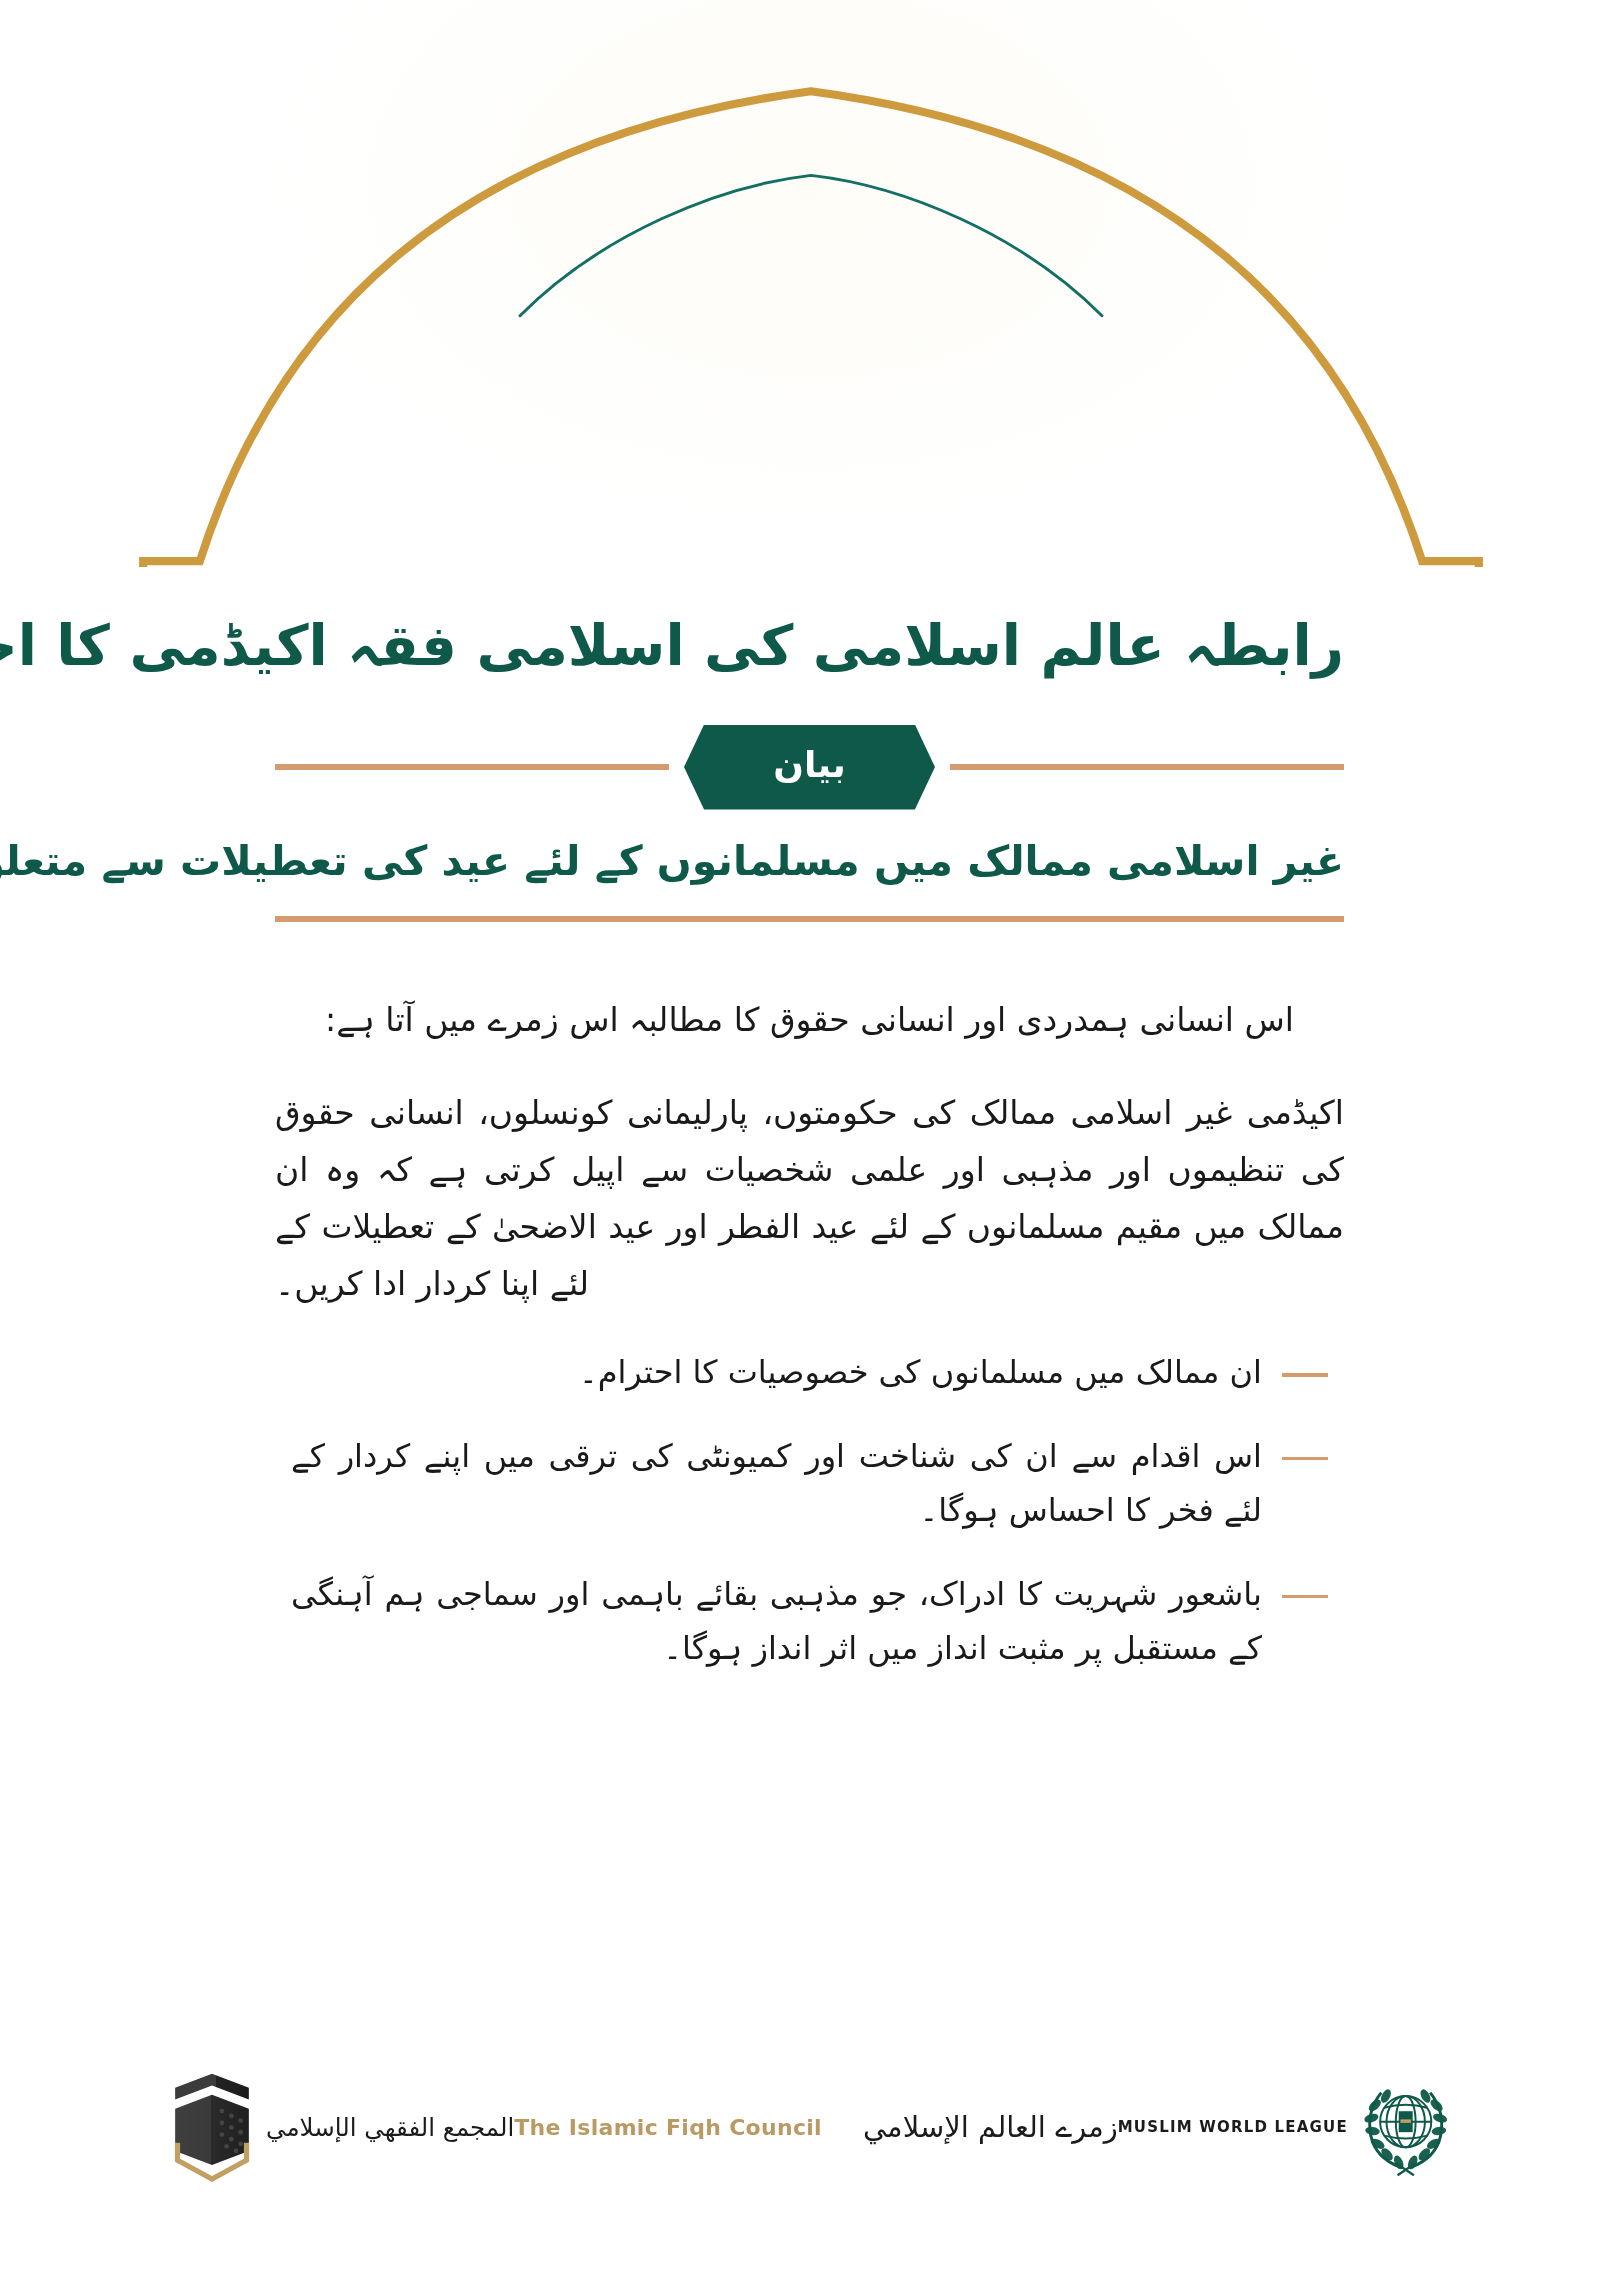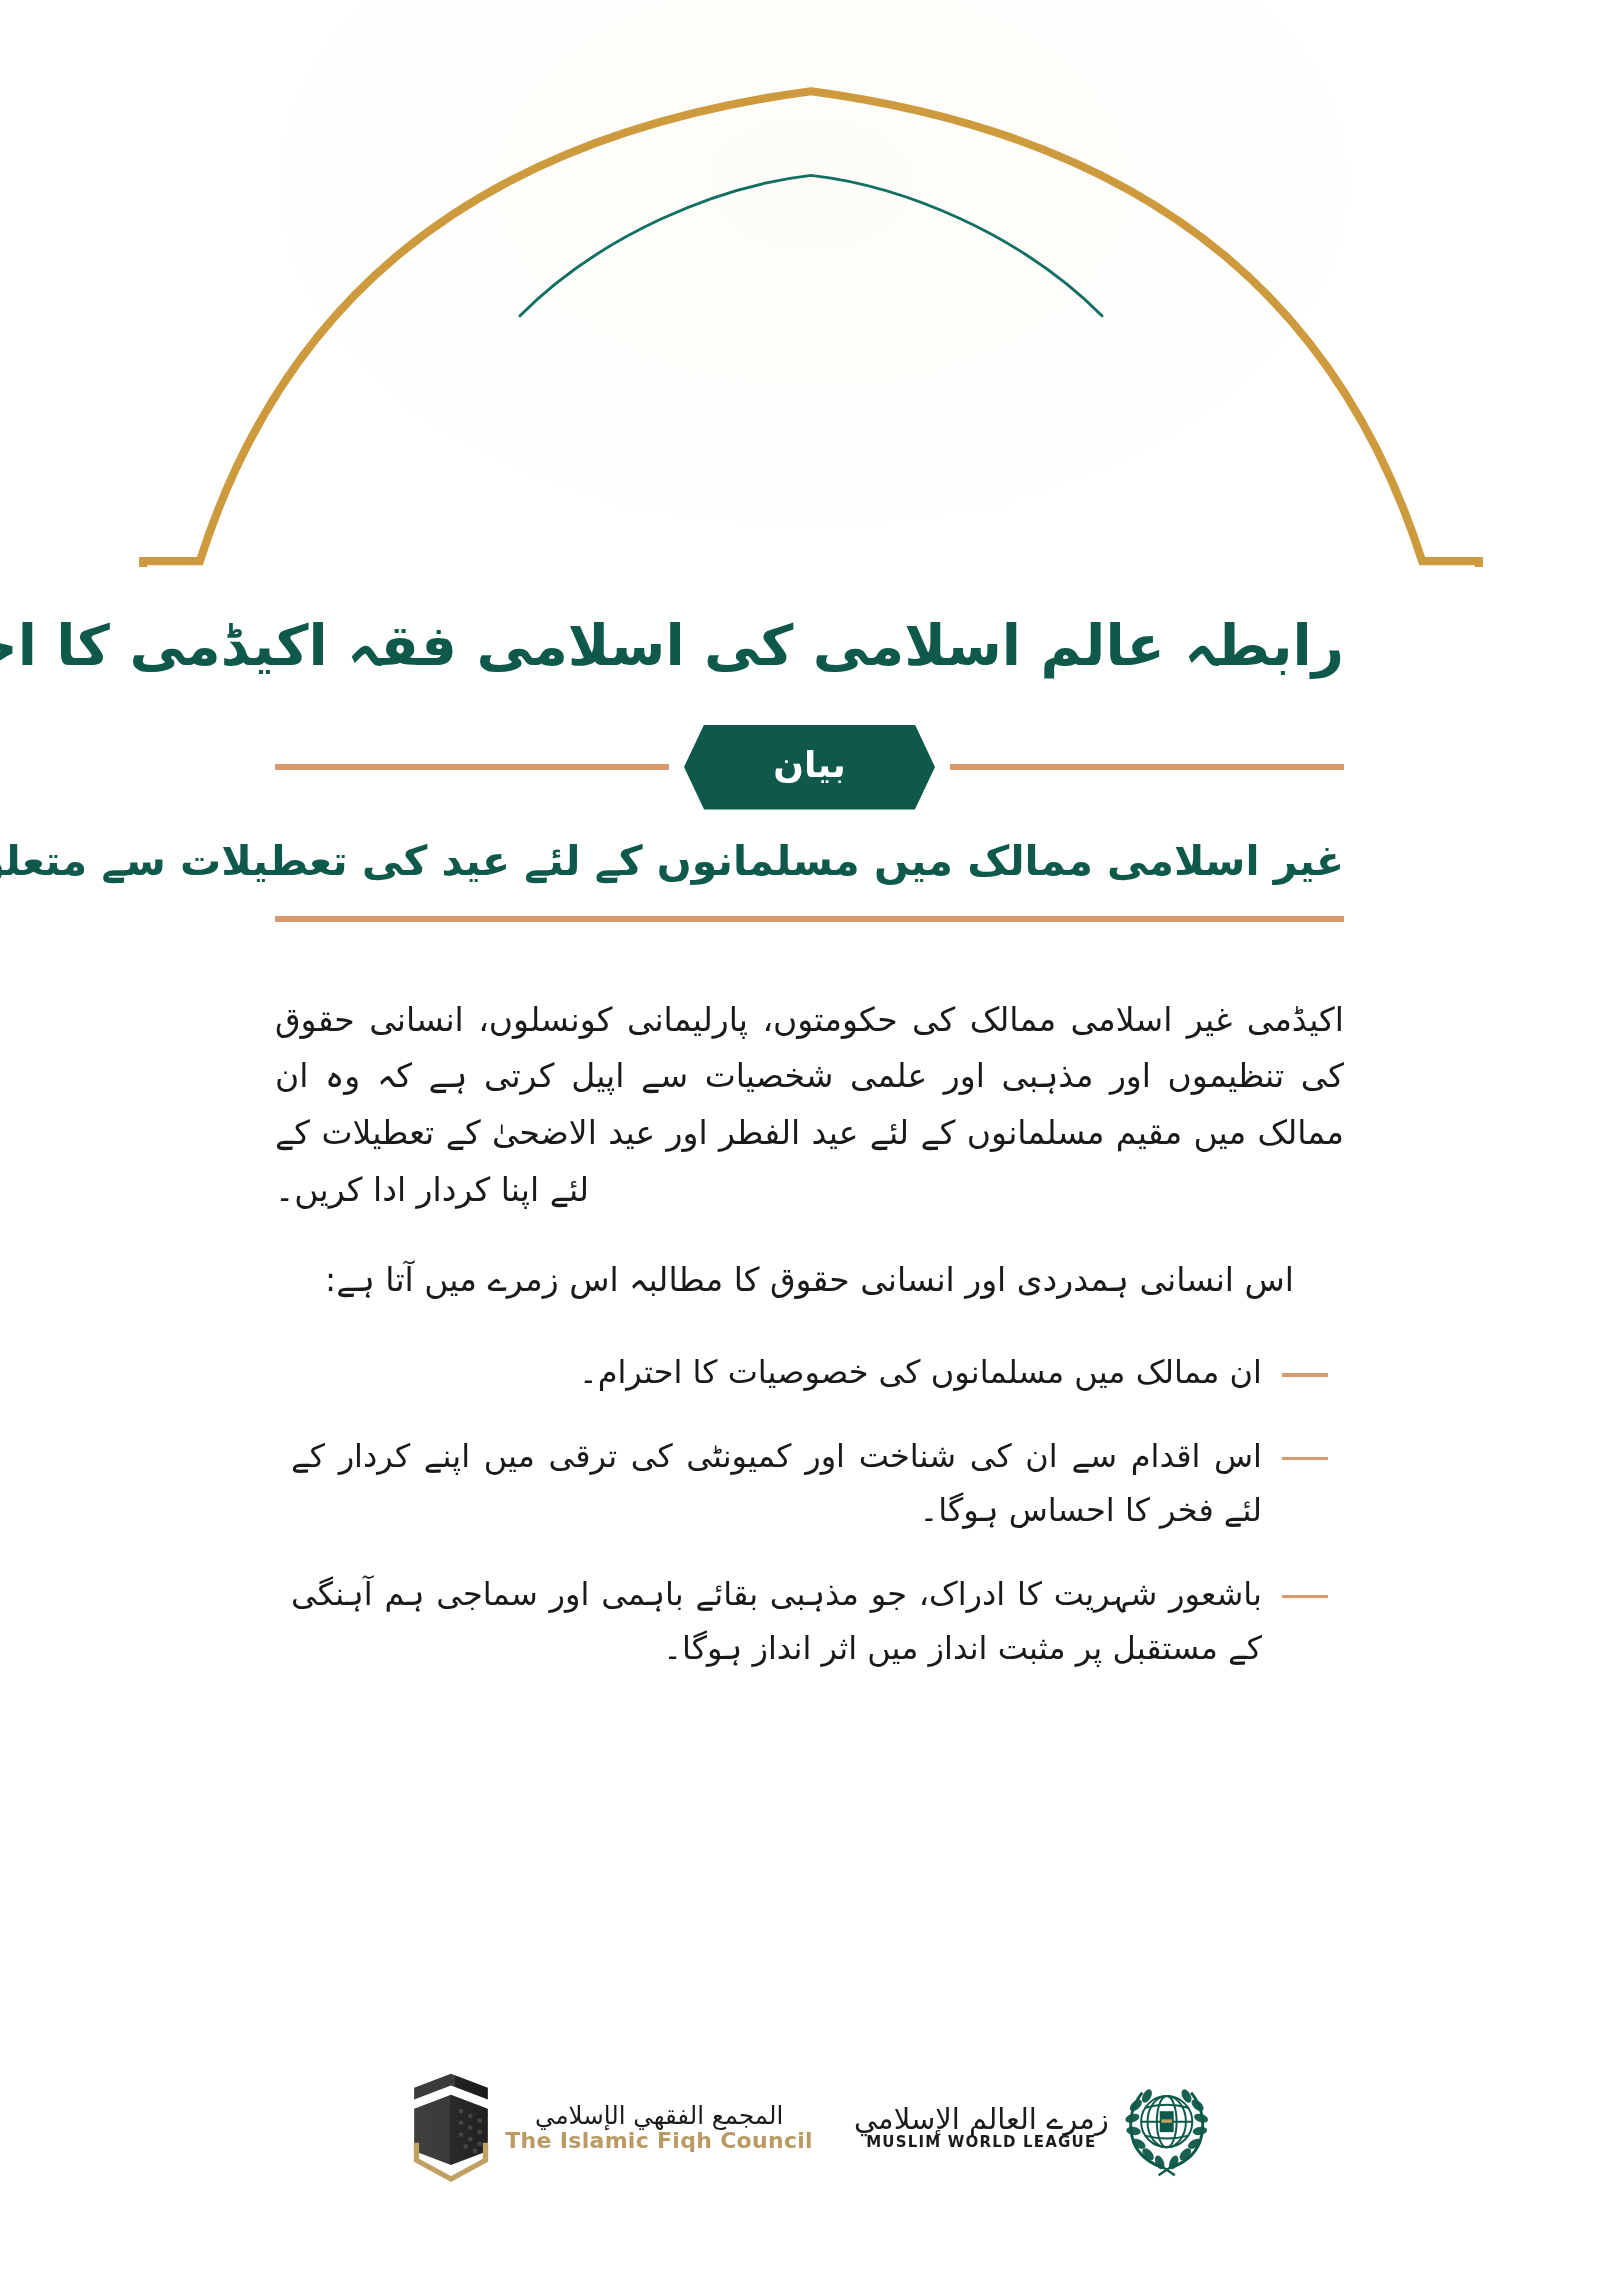--- a/index.html
+++ b/index.html
@@ -123,21 +123,21 @@
 
   
   .footer{
     position:absolute;
     left:0; right:0; top:2069px;
     display:flex; align-items:center; justify-content:center;
     gap:41px;
     direction:ltr;
   }
   .logo-group{display:flex; align-items:center; gap:10.5px;}
-  .logo-text{display:flex; flex-direction:column; align-items:center; line-height:1.05;}
+  .logo-text{display:flex; flex-direction:row; align-items:center; line-height:1.05;}
   .logo-ar{font-size:24.5px; color:#1b1b1b; direction:rtl; letter-spacing:0.6px;}
   .logo-en{font-size:22px; color:#B99A63; letter-spacing:0.3px; font-weight:600;}
   .logo-en.dark{color:#1b1b1b; font-weight:700; letter-spacing:1.2px; font-size:15px;}
   .mwl-ar{font-size:29px; color:#1b1b1b; direction:rtl;}
 </style>
 </head>
 <body>
 
 <div class="page">
 
@@ -177,23 +177,23 @@
       <span class="rule left"></span>
       <span class="badge">بیان</span>
       <span class="rule right"></span>
     </div>
 
     <h2 class="subtitle">غیر اسلامی ممالک میں مسلمانوں کے لئے عید کی تعطیلات سے متعلق</h2>
 
     <div class="divider-full"></div>
 
 
+    <p class="para q">اس انسانی ہمدردی اور انسانی حقوق کا مطالبہ اس زمرے میں آتا ہے:</p>
+
     <p class="para lead">اکیڈمی غیر اسلامی ممالک کی حکومتوں، پارلیمانی کونسلوں، انسانی حقوق کی تنظیموں اور مذہبی اور علمی شخصیات سے اپیل کرتی ہے کہ وہ ان ممالک میں مقیم مسلمانوں کے لئے عید الفطر اور عید الاضحیٰ کے تعطیلات کے لئے اپنا کردار ادا کریں۔</p>
-
-    <p class="para q">اس انسانی ہمدردی اور انسانی حقوق کا مطالبہ اس زمرے میں آتا ہے:</p>
 
     <ul class="bullets">
       <li class="bullet">
         <span class="dash"></span>
         <span class="bullet-text">ان ممالک میں مسلمانوں کی خصوصیات کا احترام۔</span>
       </li>
       <li class="bullet">
         <span class="dash"></span>
         <span class="bullet-text">اس اقدام سے ان کی شناخت اور کمیونٹی کی ترقی میں اپنے کردار کے لئے فخر کا احساس ہوگا۔</span>
       </li>

